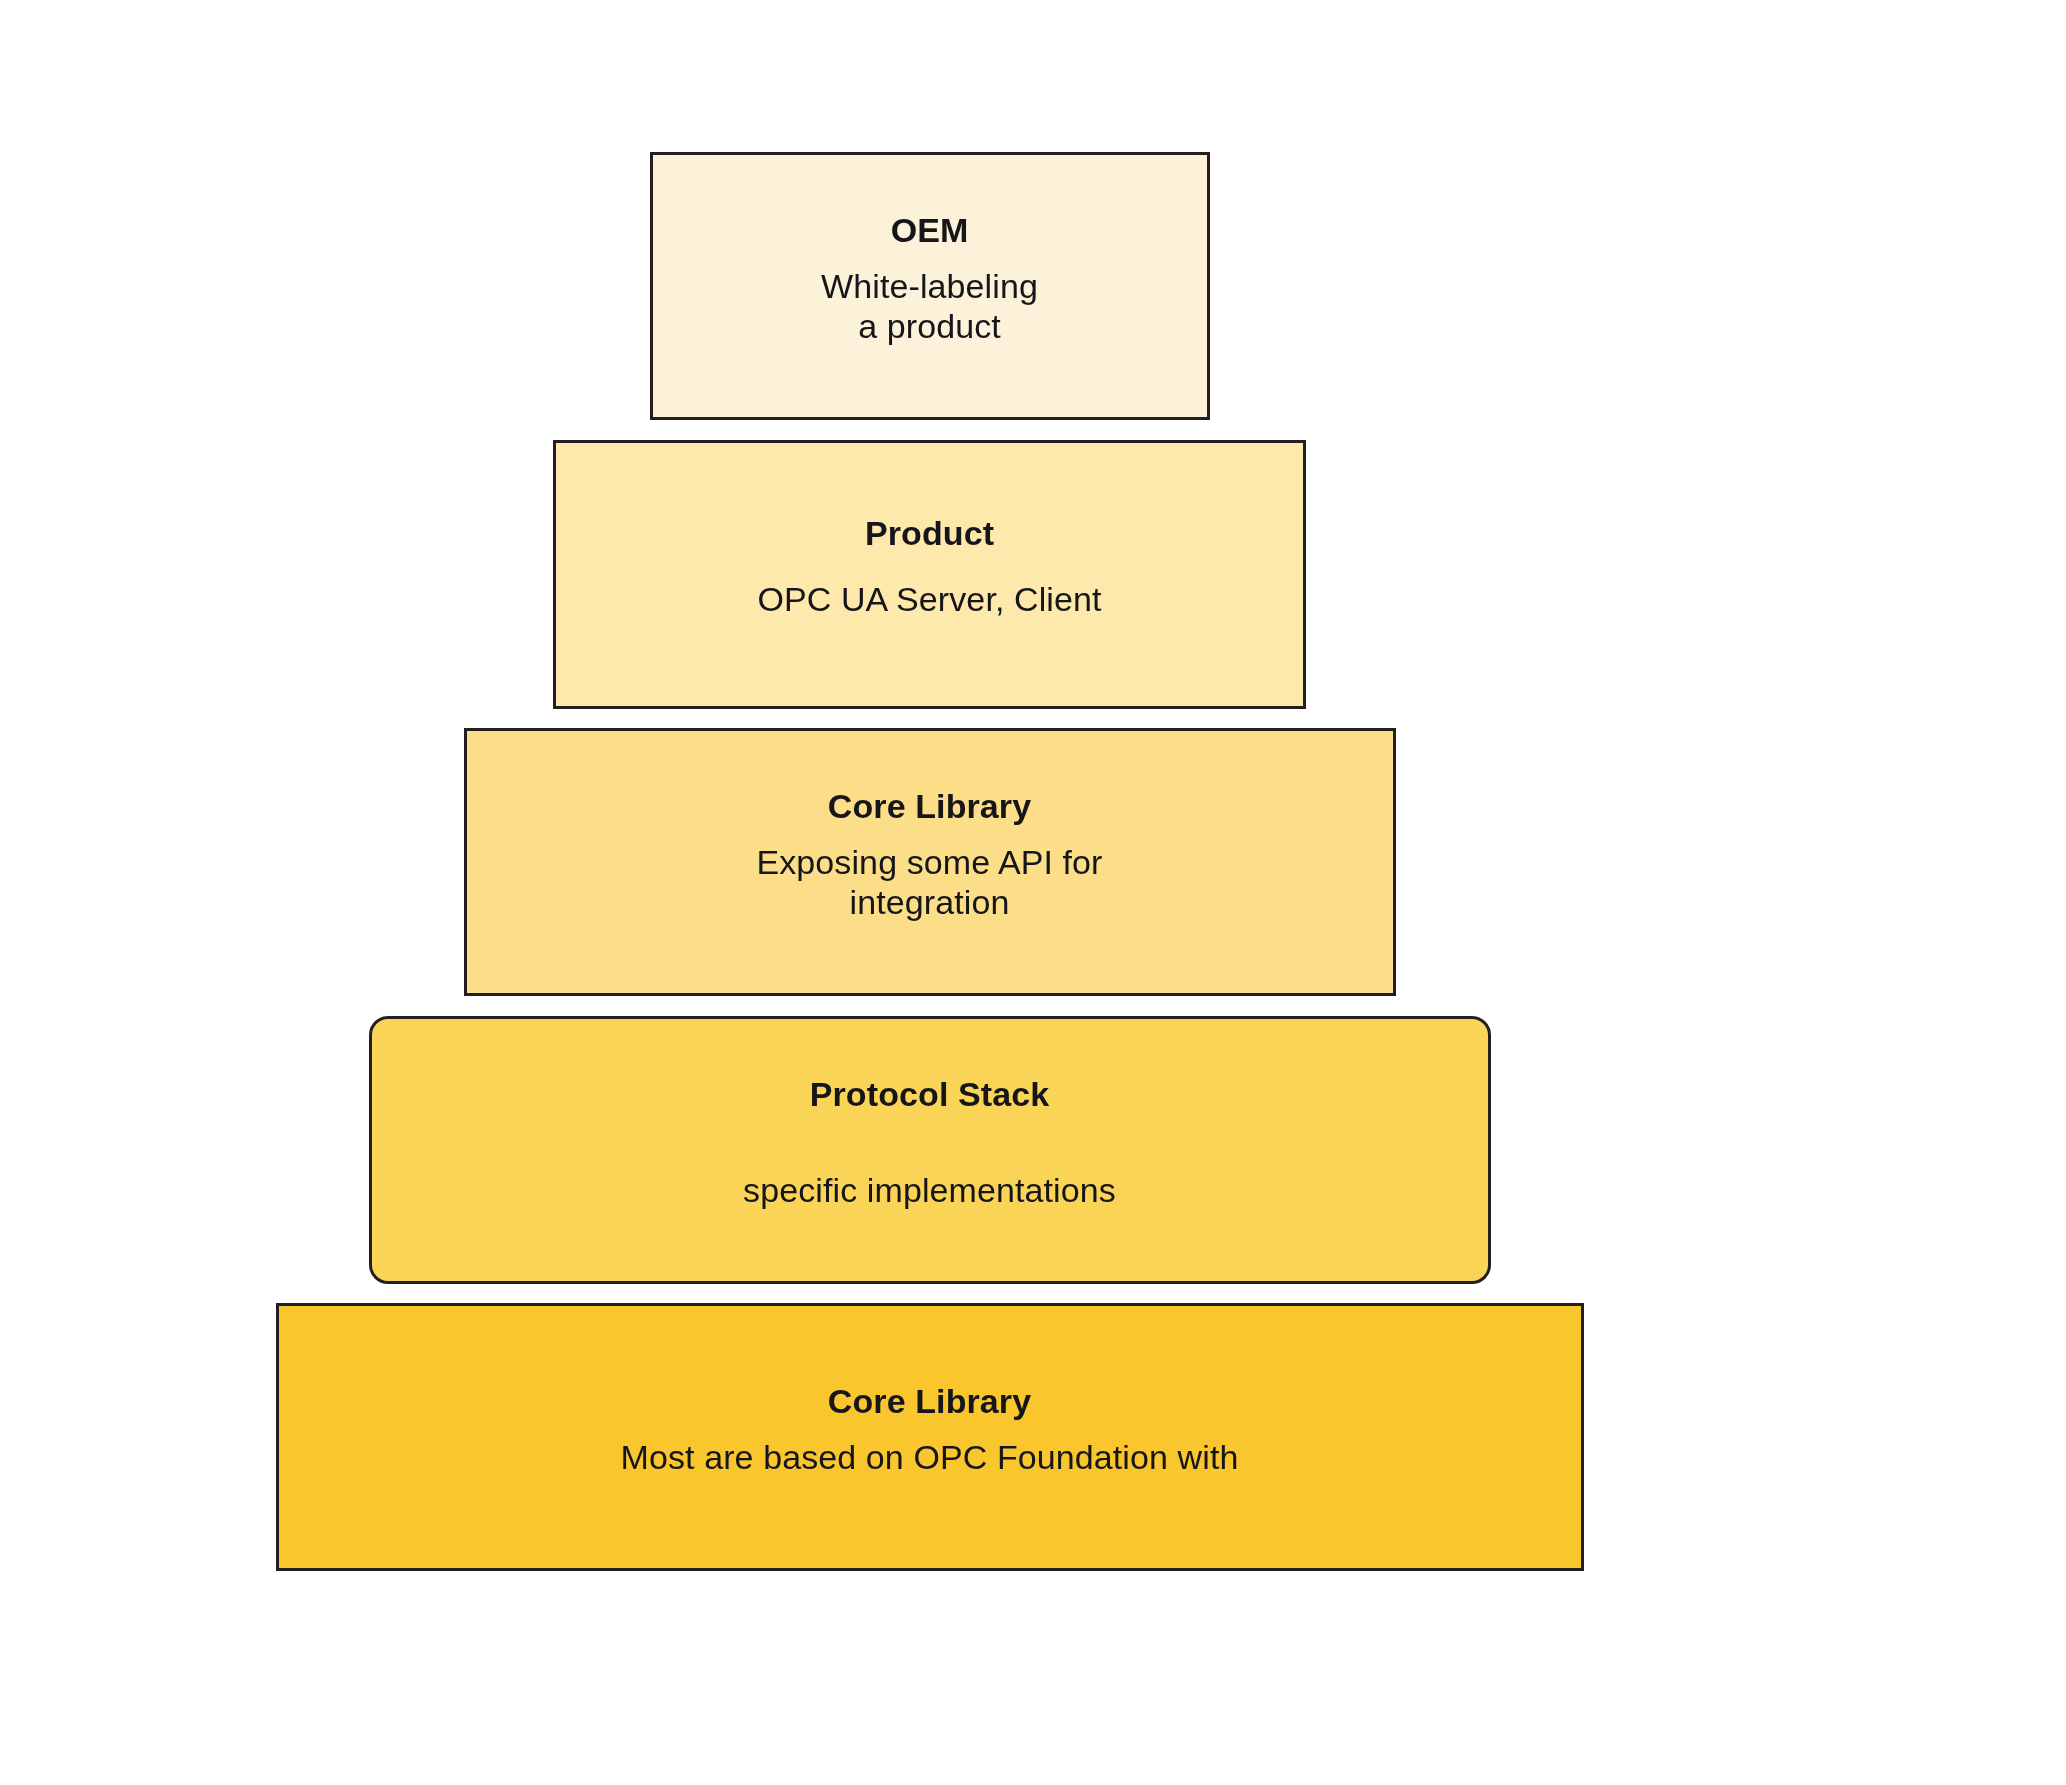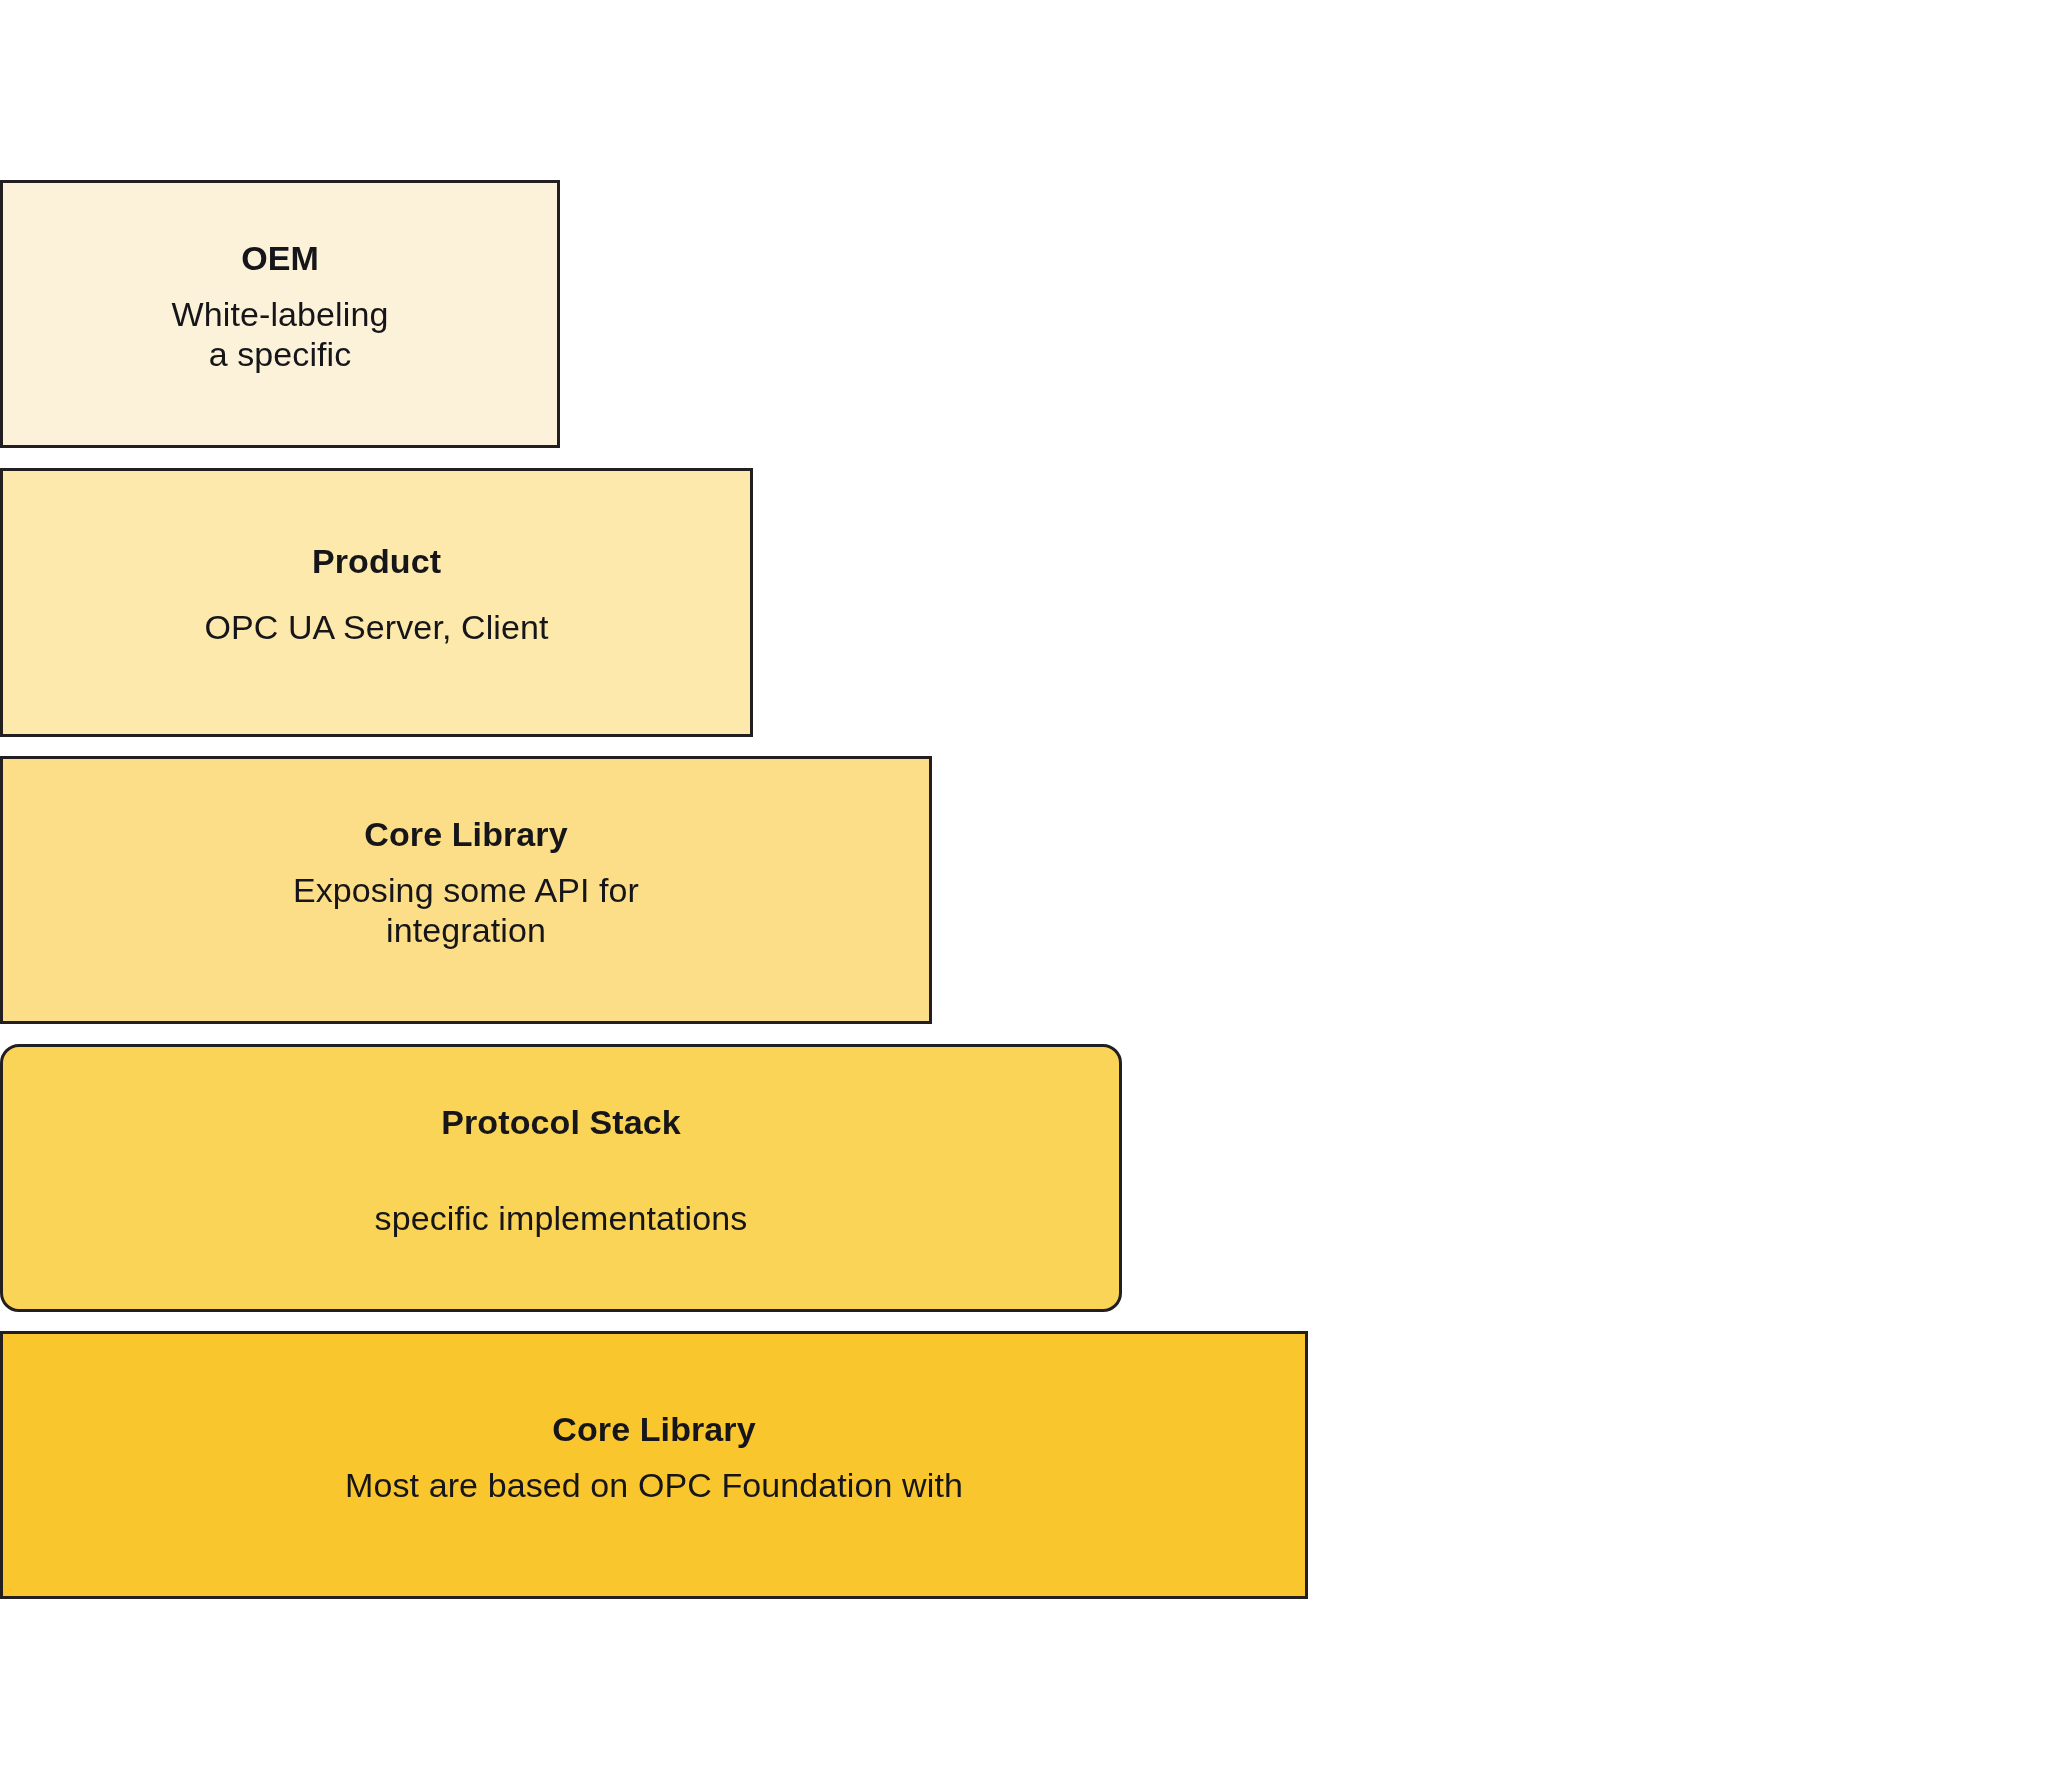--- a/index.html
+++ b/index.html
@@ -18,24 +18,25 @@
   #pyramid-diagram {
     position: relative;
     width: 2066px;
     height: 1786px;
     background: #ffffff;
   }
 
   .layer-stack {
     position: absolute;
     left: 0;
-    top: 180px;
+    top: 152px;
     width: 1859px;
     display: flex;
     flex-direction: column;
+    align-items: center;
   }
 
   .layer-box {
     position: relative;
     box-sizing: border-box;
     border: 3px solid #231f20;
     display: flex;
     flex-direction: column;
     align-items: center;
     justify-content: center;
@@ -80,21 +81,21 @@
 <body style="background: rgb(255, 255, 255);">
 
 <div id="pyramid-diagram" style="background: rgb(255, 255, 255);">
 
   <div class="layer-stack">
 
     <div class="layer-box layer-1" style="background-color: rgb(252, 242, 217); border-color: rgb(35, 31, 32);">
       <div class="layer-title">OEM</div>
       <div class="layer-desc">
         <span>White-labeling</span><br>
-        <span>a specific</span>
+        <span>a product</span>
       </div>
     </div>
 
     <div class="layer-box layer-2" style="background-color: rgb(252, 233, 171); border-color: rgb(35, 31, 32);">
       <div class="layer-title">Product</div>
       <div class="layer-desc">
         <span>OPC UA Server, Client</span>
       </div>
     </div>
 

